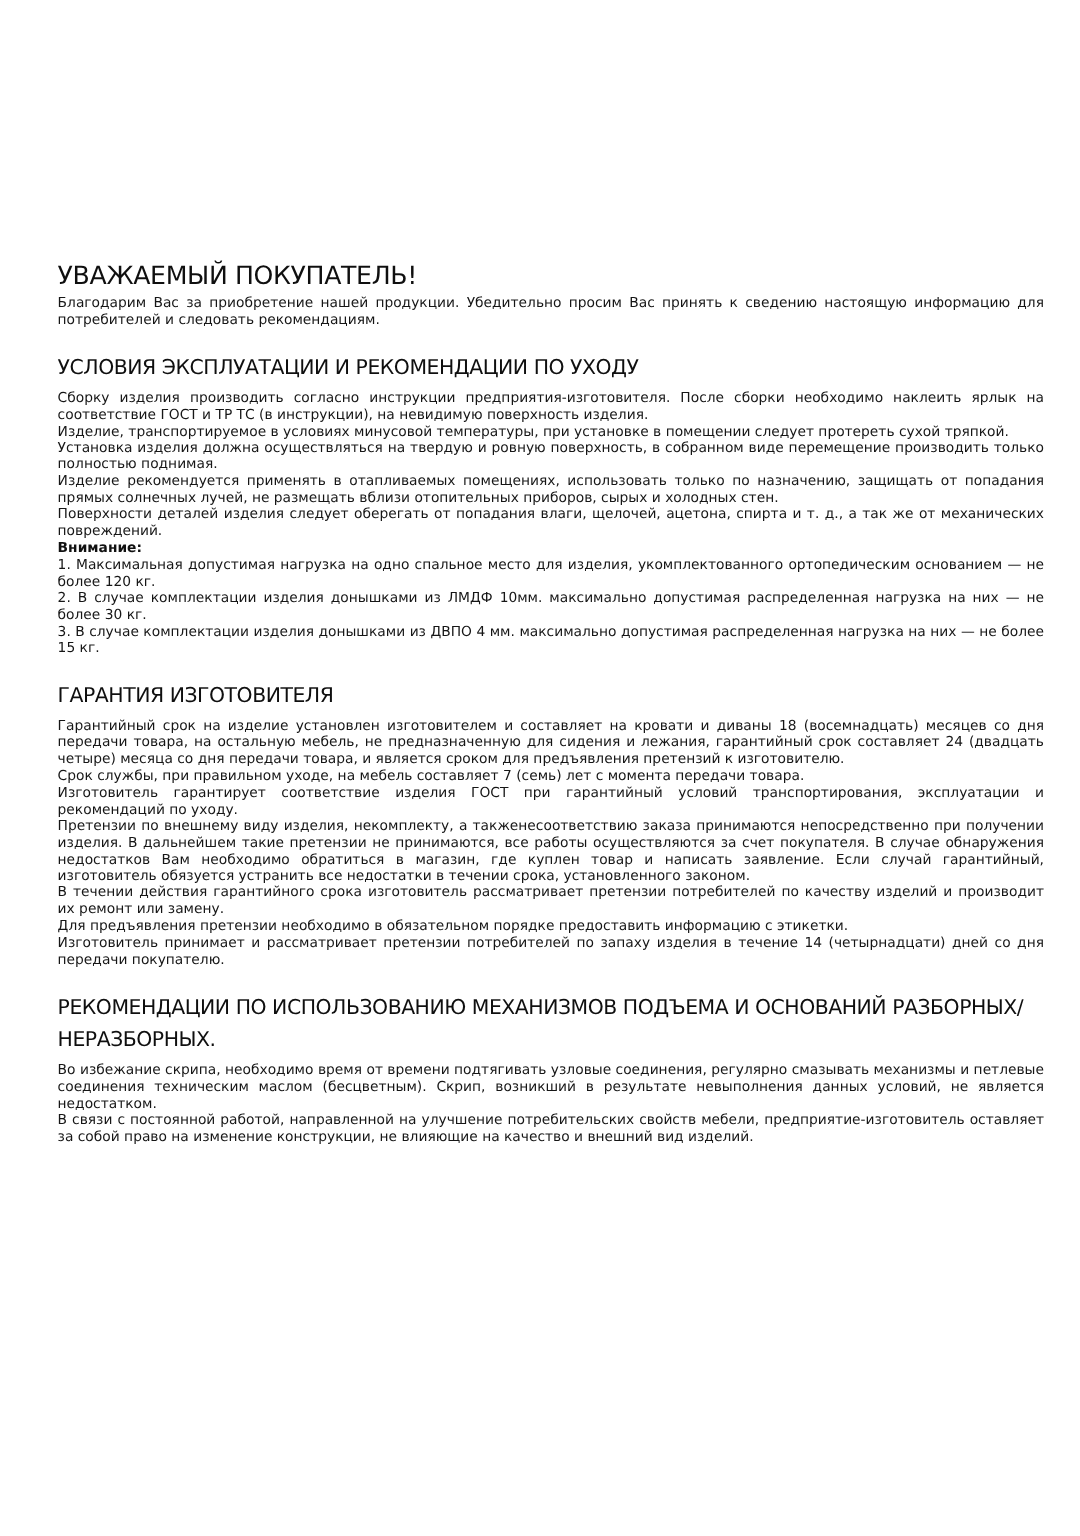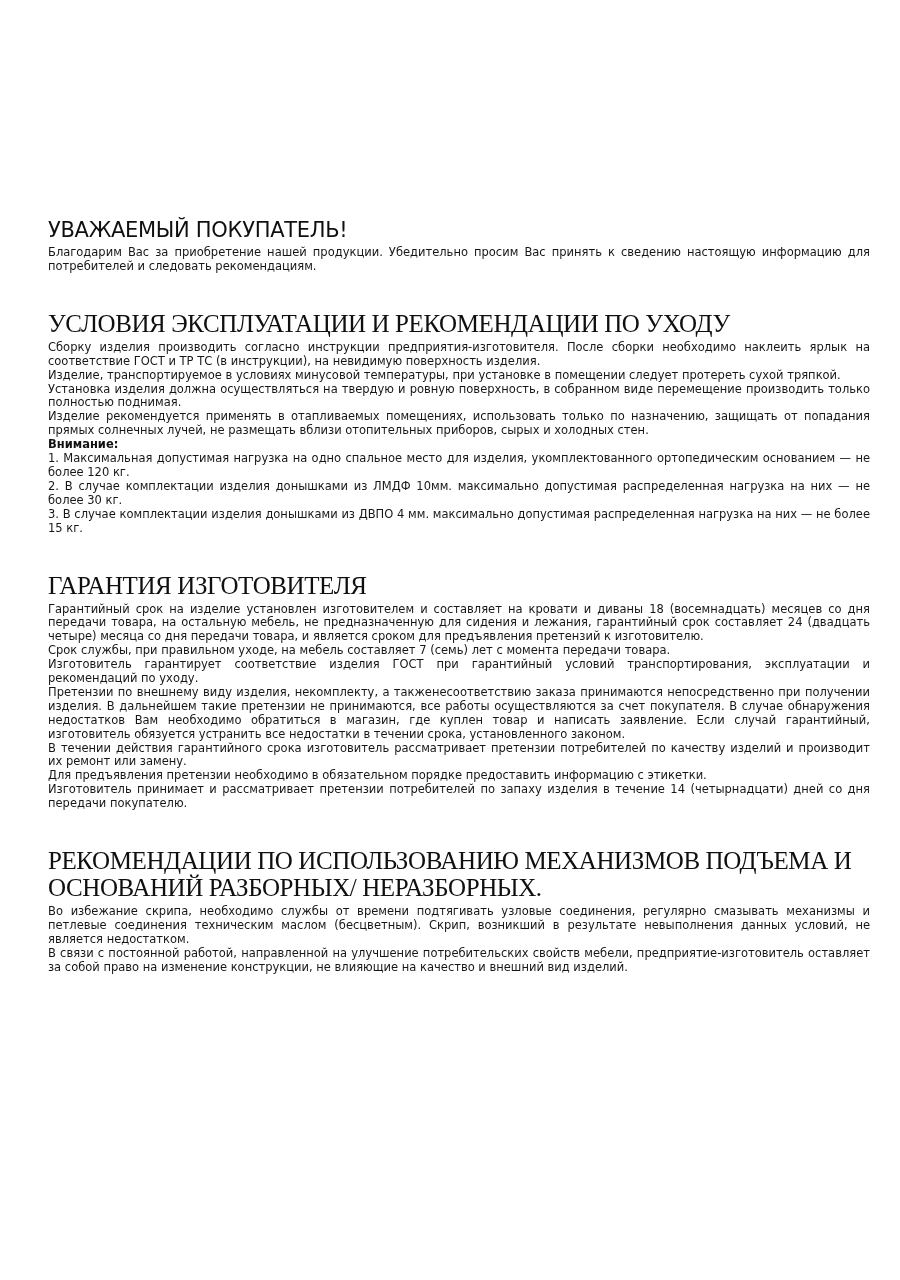--- a/index.html
+++ b/index.html
@@ -20,27 +20,26 @@
   }
   .doc-heading {
     font-size: 21px;
     line-height: 23px;
     font-weight: 400;
     letter-spacing: -0.3px;
     color: #0f0f0f;
     margin: 0 0 4px 0;
   }
   .section-heading {
-    font-size: 25px;
+    font-size: 17px;
     line-height: 27px;
     font-weight: 400;
     letter-spacing: -0.4px;
     color: #0f0f0f;
-    margin: 36px 0 4px 0;
-    font-family: Liberation Serif, serif;
+    margin: 20px 0 4px 0;
   }
   .para {
     font-size: 11.5px;
     line-height: 13.9px;
     text-align: justify;
     margin: 0;
     color: #161616;
   }
   .attention-label {
     font-size: 11.5px;
@@ -59,36 +58,37 @@
     <h1 class="doc-heading">УВАЖАЕМЫЙ ПОКУПАТЕЛЬ!</h1>
     <p class="para">Благодарим Вас за приобретение нашей продукции. Убедительно просим Вас принять к сведению настоящую информацию для потребителей и следовать рекомендациям.</p>
   </section>
 
   <section>
     <h2 class="section-heading">УСЛОВИЯ ЭКСПЛУАТАЦИИ И РЕКОМЕНДАЦИИ ПО УХОДУ</h2>
     <p class="para">Сборку изделия производить согласно инструкции предприятия-изготовителя. После сборки необходимо наклеить ярлык на соответствие ГОСТ и ТР ТС (в инструкции), на невидимую поверхность изделия.</p>
     <p class="para">Изделие, транспортируемое в условиях минусовой температуры, при установке в помещении следует протереть сухой тряпкой.</p>
     <p class="para">Установка изделия должна осуществляться на твердую и ровную поверхность, в собранном виде перемещение производить только полностью поднимая.</p>
     <p class="para">Изделие рекомендуется  применять в отапливаемых помещениях, использовать только по назначению, защищать от попадания прямых солнечных лучей, не размещать вблизи отопительных приборов, сырых и холодных стен.</p>
+    <p class="para">Поверхности деталей изделия следует оберегать от попадания влаги, щелочей, ацетона, спирта и т. д., а так же от механических повреждений.</p>
     <p class="attention-label">Внимание:</p>
     <p class="para">1. Максимальная допустимая нагрузка на одно спальное место для изделия, укомплектованного ортопедическим основанием — не более 120 кг.</p>
     <p class="para">2. В случае комплектации изделия донышками из ЛМДФ 10мм. максимально допустимая распределенная нагрузка на них — не более 30 кг.</p>
     <p class="para">3. В случае комплектации изделия донышками из ДВПО 4 мм. максимально допустимая распределенная нагрузка на них — не более 15 кг.</p>
   </section>
 
   <section>
     <h2 class="section-heading">ГАРАНТИЯ ИЗГОТОВИТЕЛЯ</h2>
     <p class="para">Гарантийный срок на изделие установлен изготовителем и составляет на кровати и диваны 18 (восемнадцать) месяцев со дня передачи товара, на остальную мебель, не предназначенную для сидения и лежания, гарантийный срок составляет 24 (двадцать четыре) месяца со дня передачи товара, и является сроком для предъявления претензий к изготовителю.</p>
     <p class="para">Срок службы, при правильном уходе, на мебель составляет 7 (семь) лет с момента передачи товара.</p>
     <p class="para">Изготовитель гарантирует соответствие изделия ГОСТ при гарантийный условий транспортирования, эксплуатации и рекомендаций по уходу.</p>
     <p class="para">Претензии по внешнему виду изделия, некомплекту, а такженесоответствию заказа принимаются непосредственно при получении изделия. В дальнейшем такие претензии не принимаются, все работы осуществляются за счет покупателя. В случае обнаружения недостатков  Вам необходимо обратиться в магазин, где куплен товар и написать заявление. Если случай гарантийный, изготовитель обязуется устранить все недостатки в течении срока, установленного законом.</p>
     <p class="para">В течении действия гарантийного срока изготовитель рассматривает претензии потребителей по качеству изделий и производит их ремонт или замену.</p>
     <p class="para">Для предъявления претензии необходимо в обязательном порядке предоставить информацию с этикетки.</p>
     <p class="para">Изготовитель принимает и рассматривает претензии потребителей по запаху изделия в течение 14 (четырнадцати) дней со дня передачи  покупателю.</p>
   </section>
 
   <section>
     <h2 class="section-heading">РЕКОМЕНДАЦИИ ПО ИСПОЛЬЗОВАНИЮ МЕХАНИЗМОВ ПОДЪЕМА И ОСНОВАНИЙ РАЗБОРНЫХ/ НЕРАЗБОРНЫХ.</h2>
-    <p class="para">Во избежание скрипа, необходимо службы от времени подтягивать узловые соединения, регулярно смазывать механизмы и петлевые соединения техническим маслом (бесцветным). Скрип, возникший в результате невыполнения данных условий, не является недостатком.</p>
+    <p class="para">Во избежание скрипа, необходимо время от времени подтягивать узловые соединения, регулярно смазывать механизмы и петлевые соединения техническим маслом (бесцветным). Скрип, возникший в результате невыполнения данных условий, не является недостатком.</p>
     <p class="para">В связи с постоянной работой, направленной на улучшение потребительских свойств мебели, предприятие-изготовитель оставляет за собой право на изменение конструкции, не влияющие на качество и внешний вид изделий.</p>
   </section>
 
 </div>
 
 </body></html>

